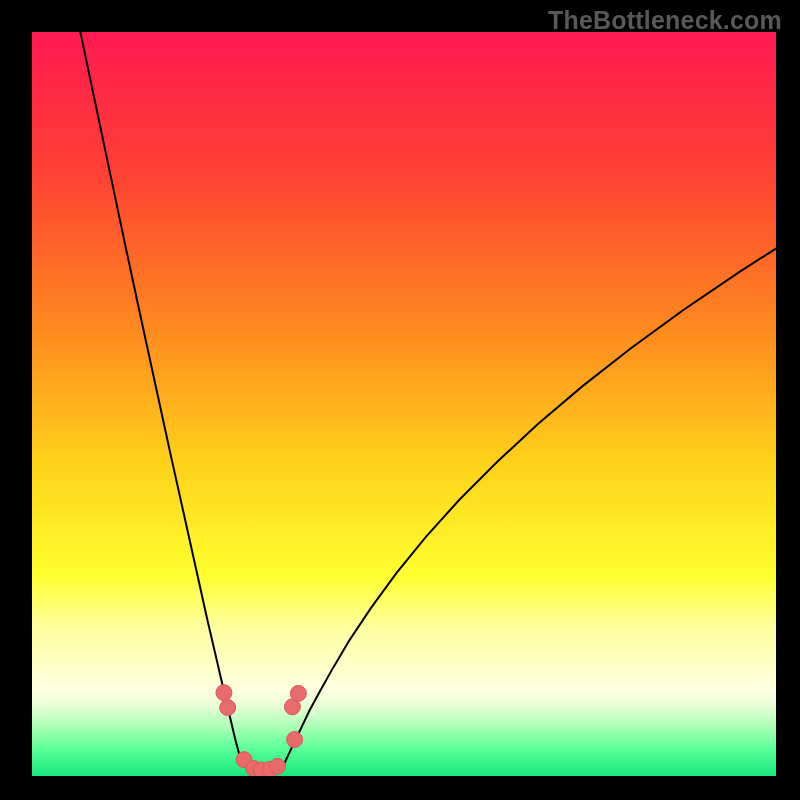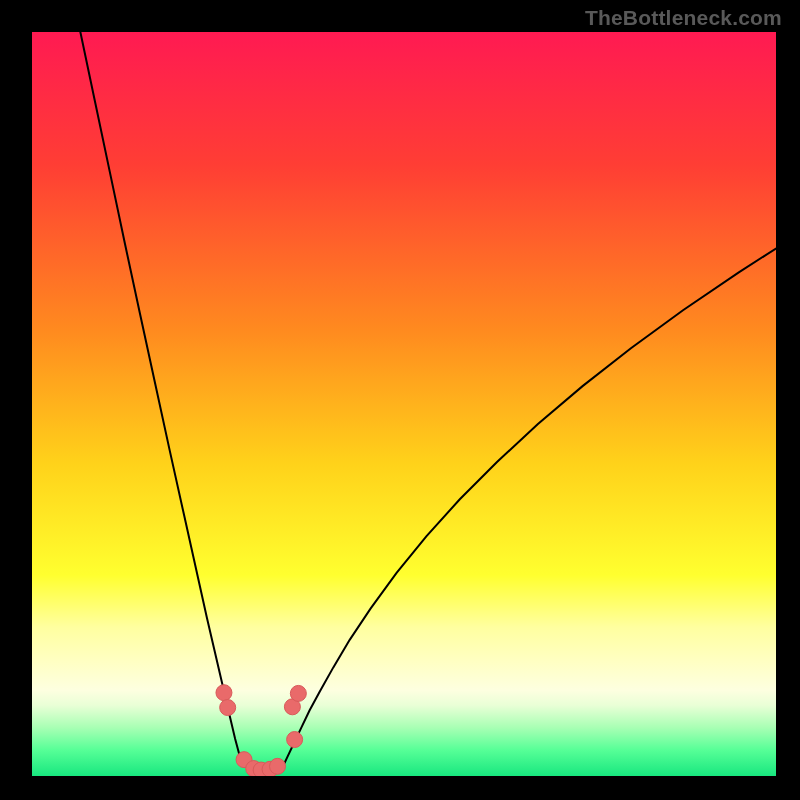--- a/index.html
+++ b/index.html
@@ -70,13 +70,13 @@
       <circle cx="221.712" cy="736.56" r="8" fill="#e96a6a" stroke="#d85a5a" stroke-width="1"></circle>
       <circle cx="229.152" cy="738.048" r="8" fill="#e96a6a" stroke="#d85a5a" stroke-width="1"></circle>
       <circle cx="238.08" cy="737.304" r="8" fill="#e96a6a" stroke="#d85a5a" stroke-width="1"></circle>
       <circle cx="245.52" cy="734.328" r="8" fill="#e96a6a" stroke="#d85a5a" stroke-width="1"></circle>
       <circle cx="262.632" cy="707.544" r="8" fill="#e96a6a" stroke="#d85a5a" stroke-width="1"></circle>
       <circle cx="260.4" cy="674.808" r="8" fill="#e96a6a" stroke="#d85a5a" stroke-width="1"></circle>
       <circle cx="266.352" cy="661.4159999999999" r="8" fill="#e96a6a" stroke="#d85a5a" stroke-width="1"></circle>
     </svg>
 </div>
 
-<div class="watermark" style="top:6px; right:18px; font-size:21px;">TheBottleneck.com</div>
+<div class="watermark" style="top:6px; right:18px; font-size:25px;">TheBottleneck.com</div>
 
 </body></html>

